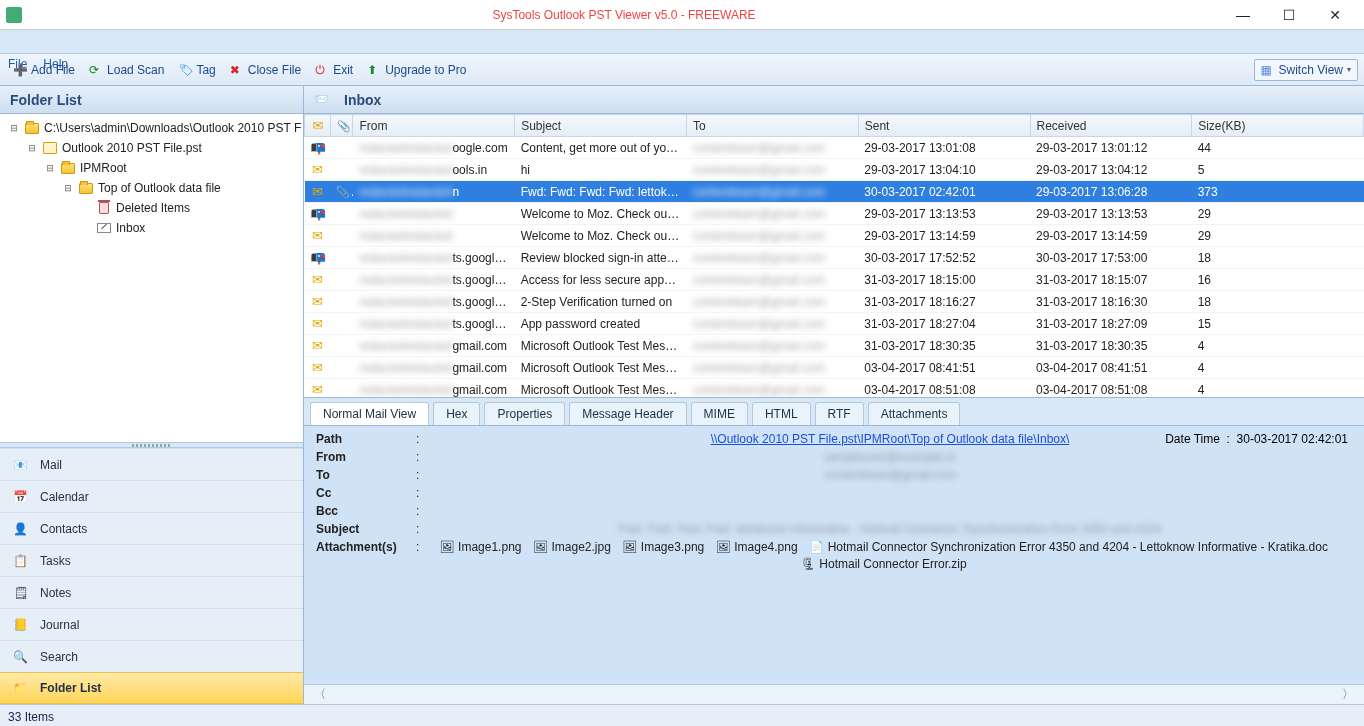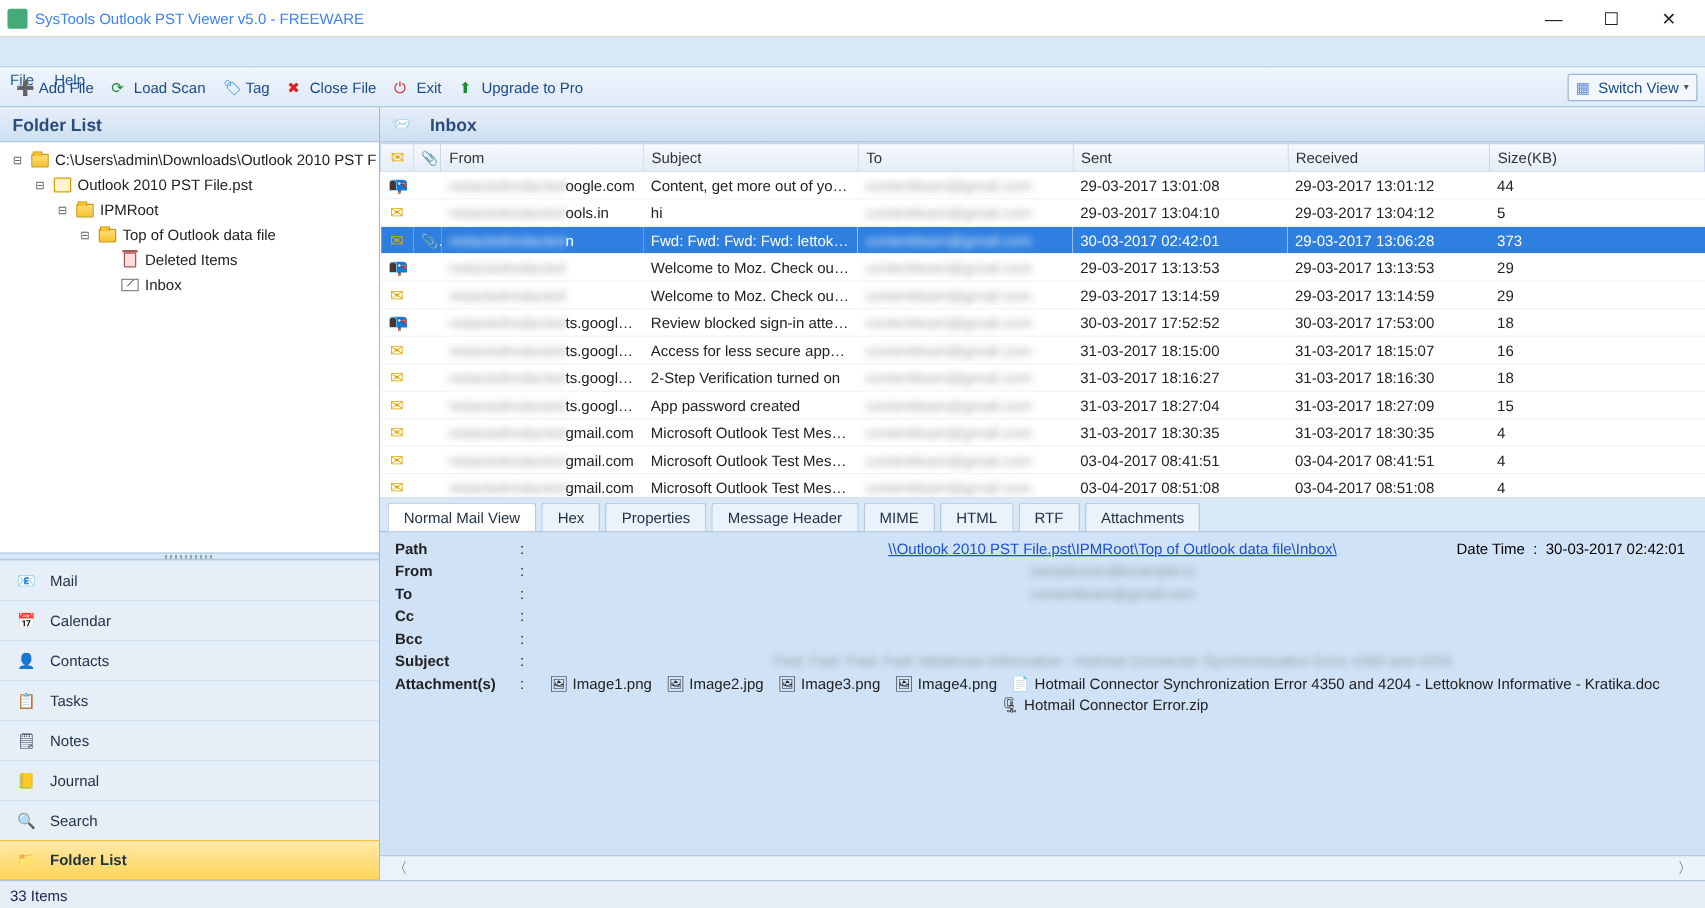--- a/index.html
+++ b/index.html
@@ -1,21 +1,21 @@
 <!DOCTYPE html>
 <html><head>
 <meta charset="utf-8">
 <style>
 * { box-sizing: border-box; font-family: "Segoe UI", Tahoma, sans-serif; font-size: 12px; }
 body { margin: 0; padding: 0; background: #fff; overflow: hidden; }
 
 
 .titlebar { height: 30px; background: #fff; display: flex; align-items: center; padding: 0 6px; border-bottom: 1px solid #ccc; }
 .titlebar .logo { width: 16px; height: 16px; background: #4a7; border-radius: 2px; margin-right: 6px; }
-.titlebar .title { flex: 1; color: #3b82f6; }
+.titlebar .title { flex: 1; color: #ef4444; text-align: center; }
 .titlebar .wbtn { width: 46px; height: 30px; display: flex; align-items: center; justify-content: center; color: #222; font-size: 14px; }
 
 
 .menubar { height: 24px; background: #d9e8f6; display: flex; align-items: center; padding: 0 8px; gap: 16px; color: #2a5a9a; border-bottom: 1px solid #b4c9df; }
 .menubar span { cursor: default; margin-top: 44px; }
 
 
 .toolbar { height: 32px; background: linear-gradient(#eef5fd, #dfeaf7); display: flex; align-items: center; padding: 0 6px; border-bottom: 1px solid #9bb8d8; }
 .toolbar .tbtn { display: flex; align-items: center; gap: 4px; padding: 3px 6px; color: #1a4a8a; cursor: default; border: 1px solid transparent; border-radius: 2px; }
 .toolbar .spacer { flex: 1; }

